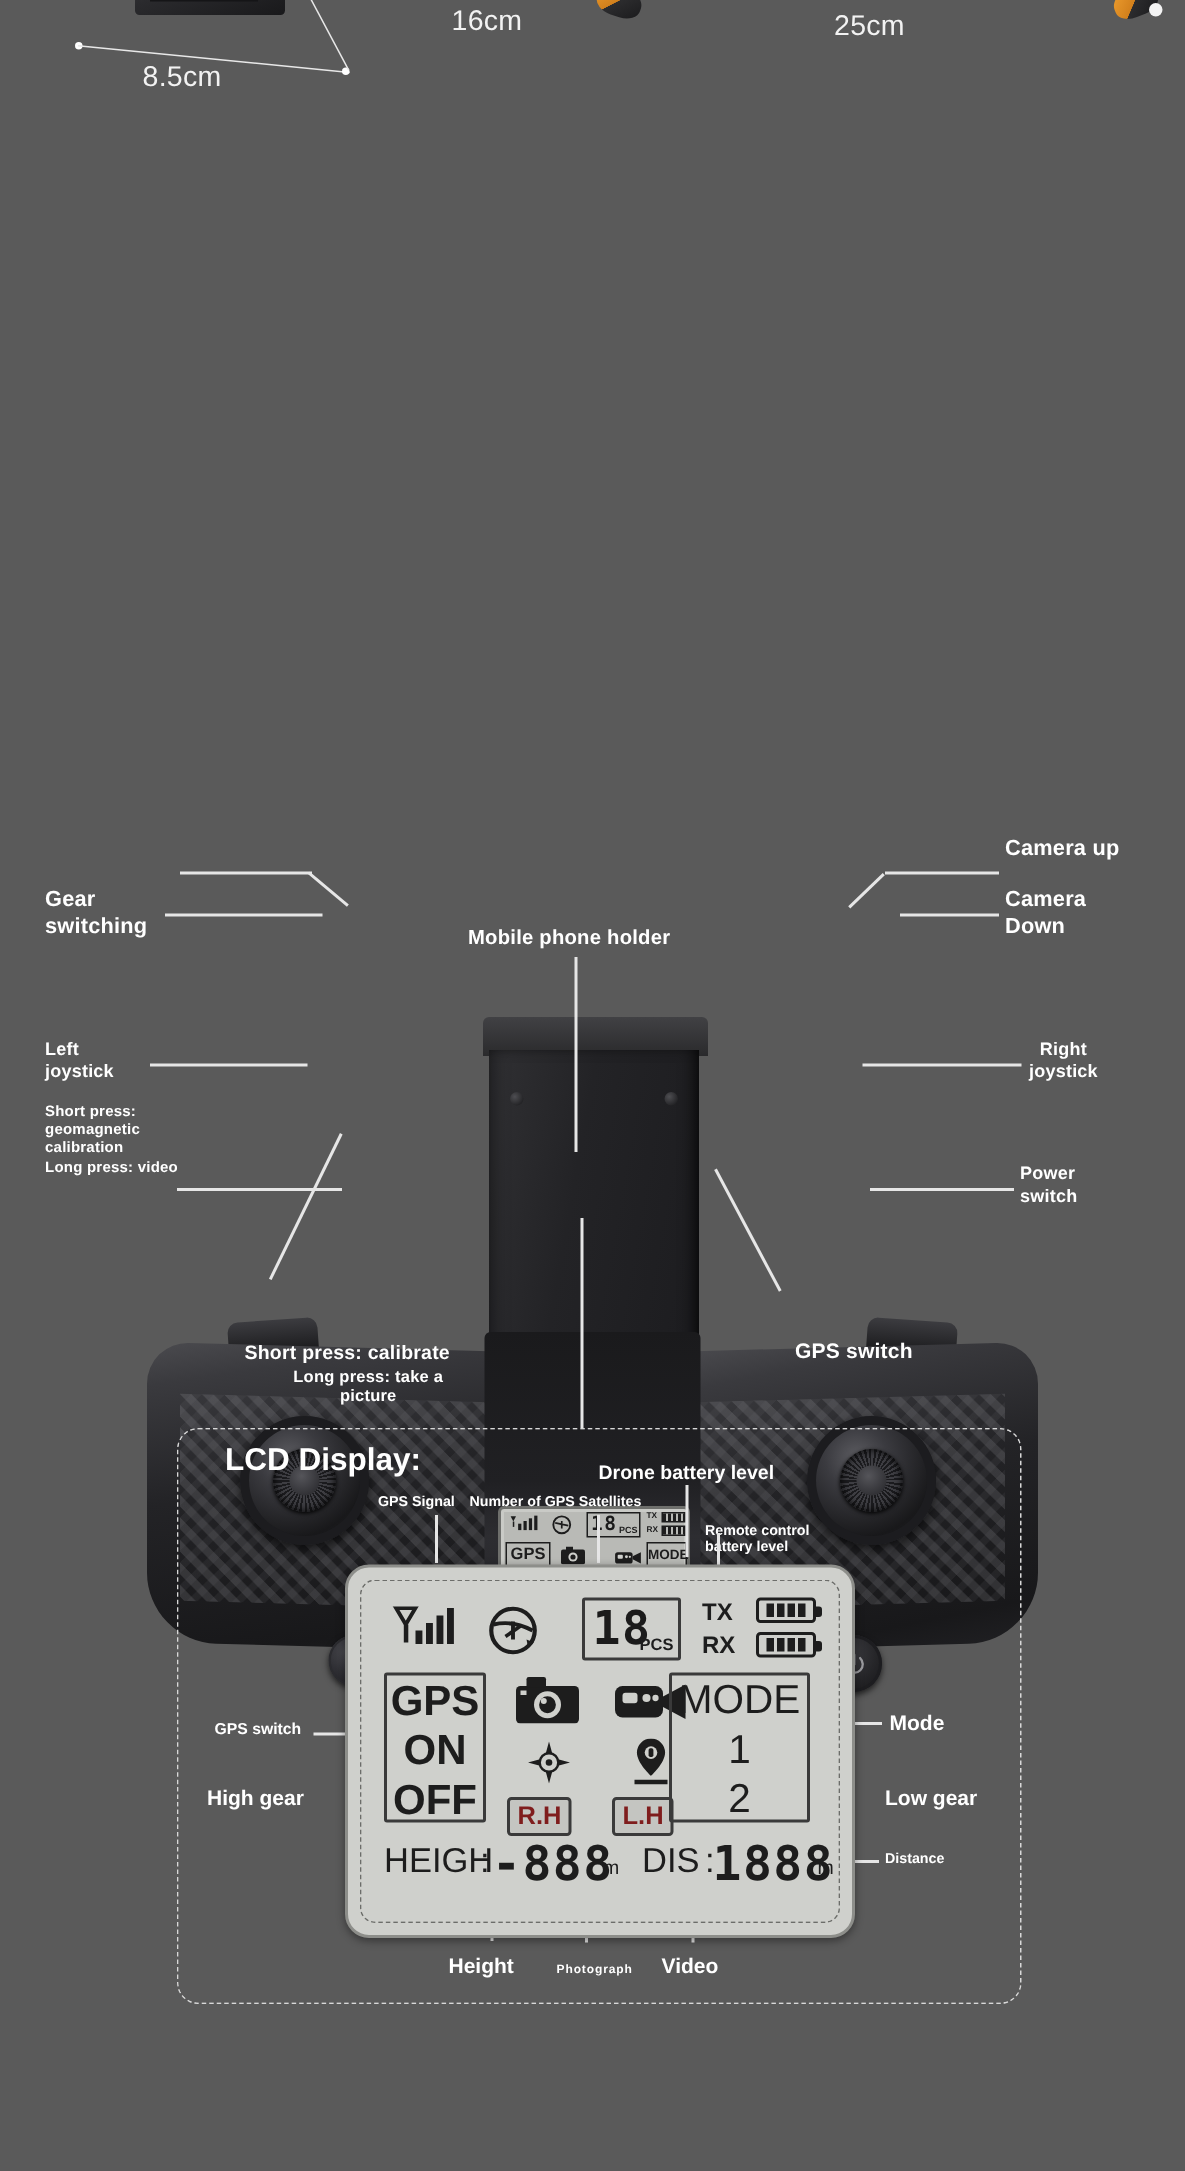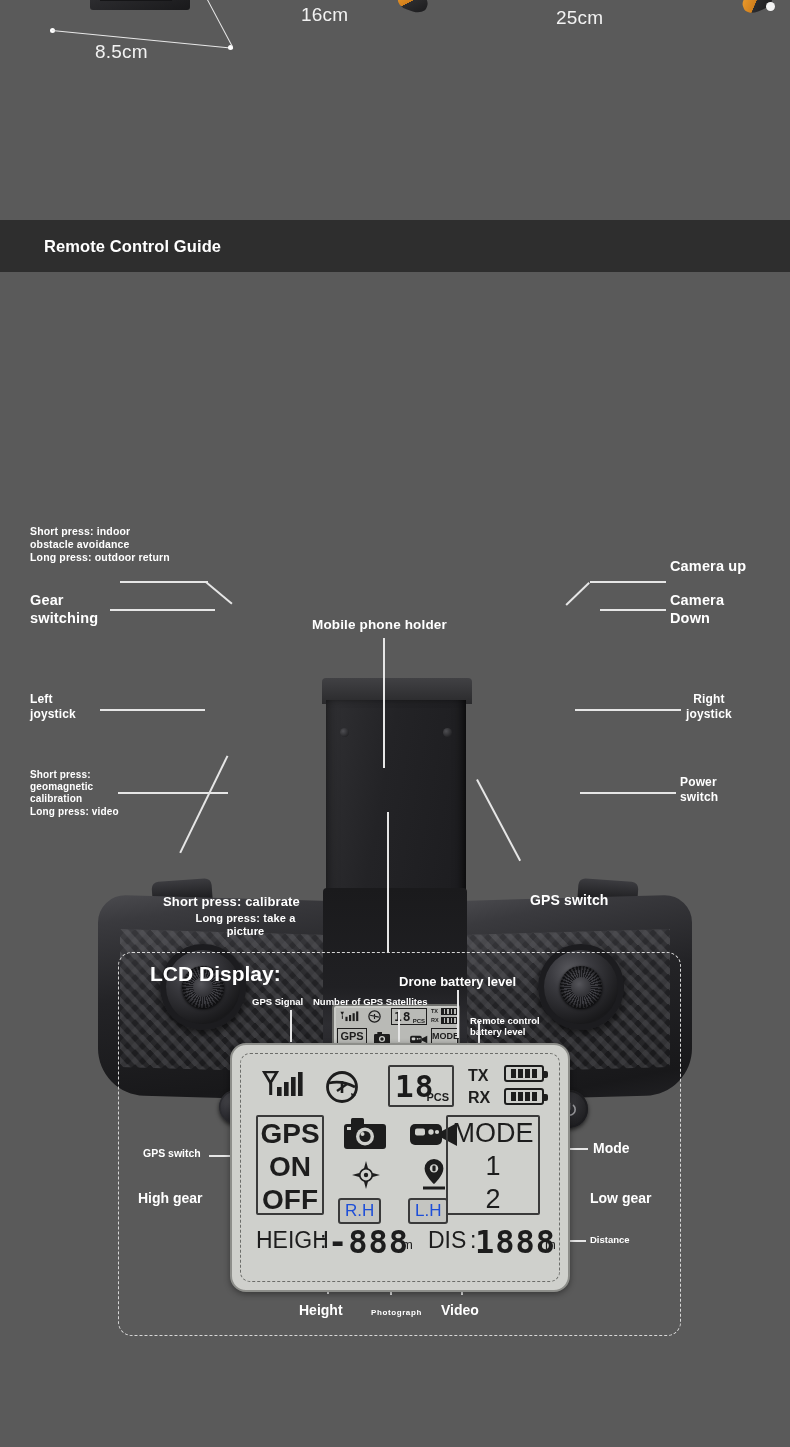--- a/index.html
+++ b/index.html
@@ -166,21 +166,21 @@
 
   .batt {
     position:absolute; width:40px; height:17px; border:2.2px solid #1d1d1d; border-radius:3px;
     display:flex; align-items:center; justify-content:center; gap:2px; padding:0 2px;
   }
   .batt::after { content:""; position:absolute; right:-6px; top:4px; width:4px; height:7px; background:#1d1d1d; border-radius:0 2px 2px 0; }
   .batt i { display:block; width:5px; height:9px; background:#1d1d1d; }
 
   .tag-box {
     position:absolute; border:2px solid #3a3a3a; border-radius:3px;
-    padding:1px 5px; font-size:17px; font-weight:normal; color:#1d4ed8;
+    padding:1px 5px; font-size:17px; font-weight:bold; color:#7f1d1d;
     background:#c4c5c1;
   }
 
   .lbl-sm { position:absolute; color:#ffffff; font-family:"Liberation Sans",sans-serif; font-weight:bold; line-height:1.2; white-space:pre-line; }
 </style>
 </head>
 <body>
 
 <div id="page">
 
@@ -200,23 +200,20 @@
     <div class="dim-line" style="left:52px; top:30px; width:182px; transform:rotate(5.6deg);"></div>
     <div class="dim-dot" style="left:228px; top:45px;"></div>
     <div class="dim-text" style="left:95px; top:41px;">8.5cm</div>
 
     <div class="dim-line" style="left:232px; top:47px; width:62px; transform:rotate(-118deg);"></div>
     <div class="dim-text" style="left:301px; top:4px;">16cm</div>
 
     <div class="dim-text" style="left:556px; top:7px;">25cm</div>
   </div>
 
-  <div class="banner">
-    <div class="banner-title">Remote Control Guide</div>
-  </div>
 
   <div class="diagram">
 
     <div class="holder-top"></div>
     <div class="holder-body">
       <div class="holder-screw" style="left:14px; top:28px;"></div>
       <div class="holder-screw" style="right:14px; top:28px;"></div>
     </div>
     <div class="holder-base"></div>
 
@@ -331,35 +328,32 @@
 
         <div style="position:absolute;left:3px;top:70px;font-size:8.5px;font-weight:bold;color:#1d1d1d;">HEIGH</div>
         <div class="seg-digits" style="position:absolute;left:30px;top:67px;font-size:13px;color:#1d1d1d;">-888</div>
         <div style="position:absolute;left:62px;top:73px;font-size:6px;color:#1d1d1d;">m</div>
         <div style="position:absolute;left:73px;top:70px;font-size:8.5px;font-weight:bold;color:#1d1d1d;">DIS</div>
         <div class="seg-digits" style="position:absolute;left:92px;top:67px;font-size:13px;color:#1d1d1d;">1888</div>
         <div style="position:absolute;left:121px;top:73px;font-size:6px;color:#1d1d1d;">m</div>
       </div>
     </div>
 
-    <div class="callout-text" style="left:30px; top:253px; font-size:10.5px;">Short press: indoor
-obstacle avoidance
-Long press: outdoor return</div>
     <div class="lead lead-h" style="left:120px; top:309px; width:88px;"></div>
     <div class="lead lead-d" style="left:206px; top:309px; width:34px; transform:rotate(40deg);"></div>
 
     <div class="callout-text" style="left:30px; top:320px; font-size:14.5px;">Gear
 switching</div>
     <div class="lead lead-h" style="left:110px; top:337px; width:105px;"></div>
 
     <div class="callout-text" style="left:30px; top:420px; font-size:12px;">Left
 joystick</div>
     <div class="lead lead-h" style="left:100px; top:437px; width:105px;"></div>
 
-    <div class="callout-text" style="left:30px; top:497px; font-size:10px;">Short press:
+    <div class="callout-text" style="left:30px; top:464px; font-size:10px;">Short press:
 geomagnetic
 calibration
 Long press: video</div>
     <div class="lead lead-h" style="left:118px; top:520px; width:110px;"></div>
 
     <div class="callout-text" style="left:670px; top:286px; font-size:14.5px;">Camera up</div>
     <div class="lead lead-h" style="left:590px; top:309px; width:76px;"></div>
     <div class="lead lead-d" style="left:566px; top:332px; width:32px; transform:rotate(-44deg);"></div>
 
     <div class="callout-text" style="left:670px; top:320px; font-size:14.5px;">Camera

